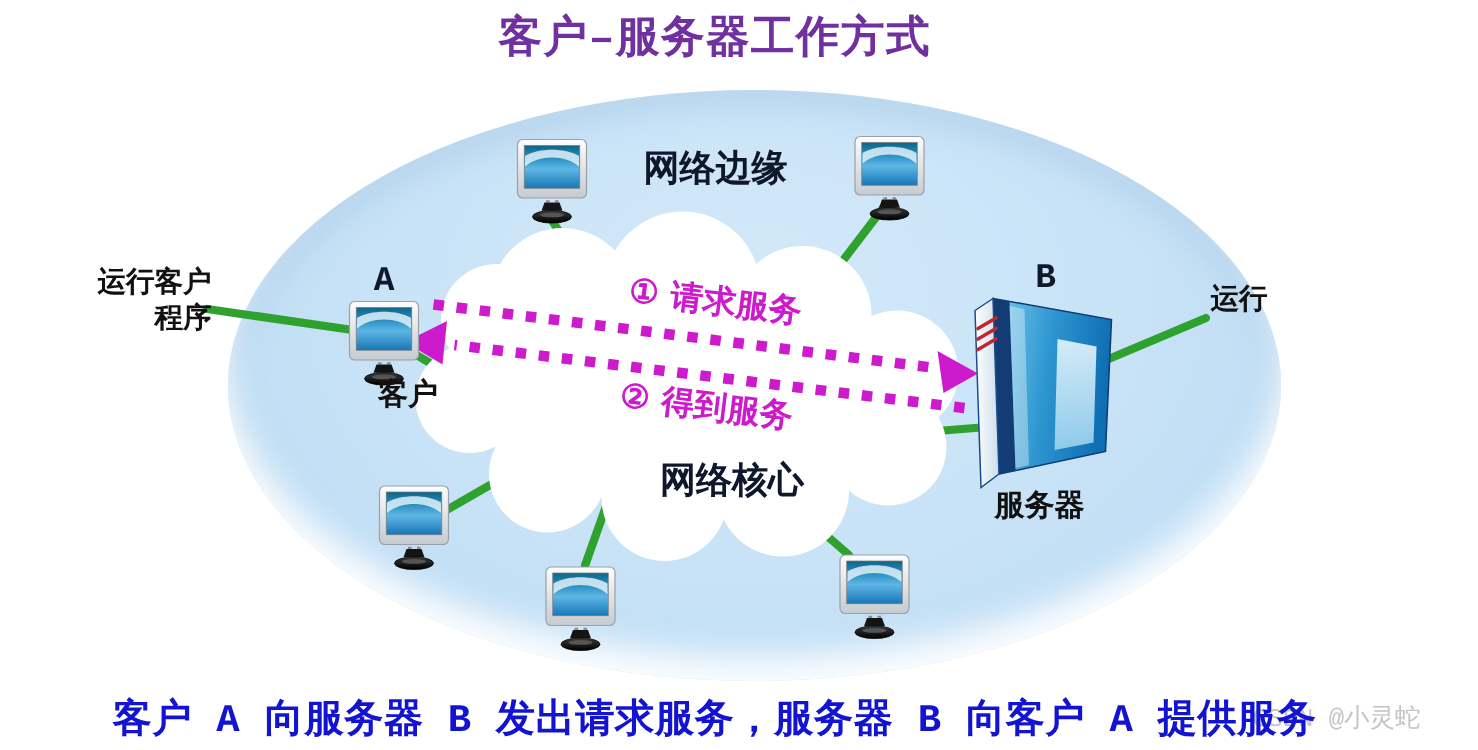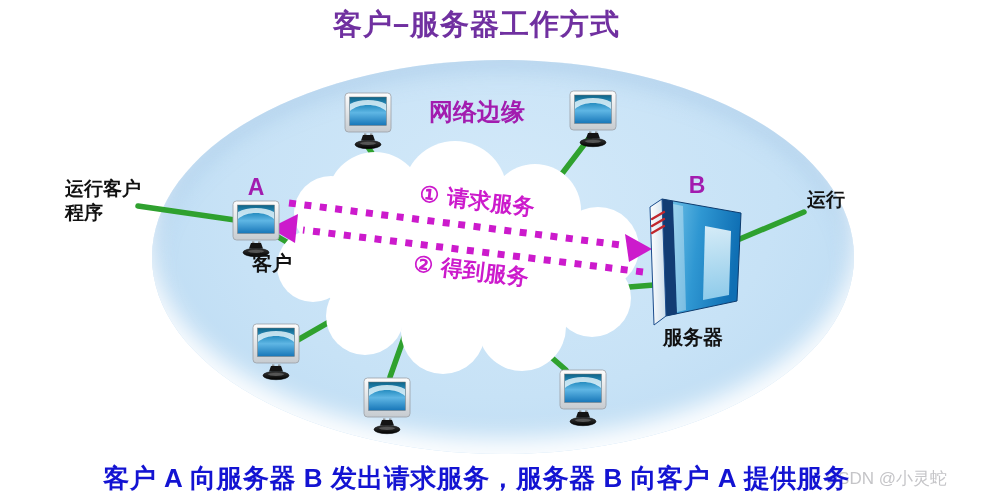--- a/index.html
+++ b/index.html
@@ -1,18 +1,18 @@
 <!DOCTYPE html>
 <html><head>
 <meta charset="utf-8">
 <style>
   html,body{margin:0;padding:0;background:#ffffff;}
   .stage{
     position:relative;width:953px;height:500px;overflow:hidden;background:#ffffff;
-    font-family:Liberation Sans, sans-serif;
+    font-family:Liberation Mono, monospace;
   }
   .abs{position:absolute;}
   
   .title{
     left:0;top:5px;width:100%;text-align:center;z-index:6;
     font-size:29px;font-weight:bold;color:#7030A0;letter-spacing:1px;
   }
   
   .ellipse{
     left:152px;top:60px;width:702px;height:394px;border-radius:50%;z-index:1;
@@ -21,26 +21,26 @@
   }
   
   .links-layer{left:0;top:0;z-index:2;}
   .cloud{left:0;top:0;width:985px;height:500px;z-index:3;pointer-events:none;}
   .puff{position:absolute;background:#ffffff;border-radius:50%;}
   .puff-fill{position:absolute;background:#ffffff;border-radius:60px;}
   .arrows-layer{left:0;top:0;z-index:4;}
   .icon{z-index:5;}
   
   .lbl{z-index:5;transform:translate(-50%,-50%);white-space:nowrap;font-weight:bold;}
-  .blue{color:#a21caf;}
+  .blue{color:#0f172a;}
   .black{color:#111111;}
   .net-label{font-size:24px;}
   .letter{font-size:23px;}
   .dev-label{font-size:20px;}
-  .note{font-size:19px;line-height:24px;text-align:left;}
+  .note{font-size:19px;line-height:24px;text-align:right;}
   .arrow-label{font-size:22px;color:#CC1ACC;z-index:4;}
   .arrow-label .num{margin-right:8px;}
   
   .caption{
     left:0;top:461px;width:100%;text-align:center;z-index:6;
     font-size:26px;font-weight:bold;color:#1313D2;letter-spacing:0.5px;
   }
   .watermark{
     right:6px;top:467px;z-index:5;font-size:17px;color:#C5C5C8;white-space:nowrap;
   }
@@ -160,20 +160,21 @@
     <polygon points="62,36 88,41 86,105 60,110" fill="url(#gPanel)" opacity="0.9"></polygon>
     <polygon points="7,17 19,9 23,126 11,135" fill="url(#gSide)" stroke="#1B4C8C" stroke-width="1"></polygon>
     <g stroke="#C1272D" stroke-width="2.4" stroke-linecap="round">
       <line x1="9" y1="29" x2="21" y2="22"></line>
       <line x1="9" y1="36" x2="21" y2="29"></line>
       <line x1="9" y1="43" x2="21" y2="36"></line>
     </g>
   </svg>
 
   <div class="abs lbl blue net-label" style="left:477px;top:112px">网络边缘</div>
+  <div class="abs lbl blue net-label" style="left:488px;top:320px">网络核心</div>
 
   <div class="abs lbl blue letter" style="left:256px;top:187px">A</div>
   <div class="abs lbl blue letter" style="left:697px;top:185px">B</div>
 
   <div class="abs lbl black dev-label" style="left:272px;top:263px">客户</div>
   <div class="abs lbl black dev-label" style="left:693px;top:337px">服务器</div>
 
   <div class="abs lbl black note" style="left:103px;top:201px">
     <div>运行客户</div>
     <div>程序</div>

